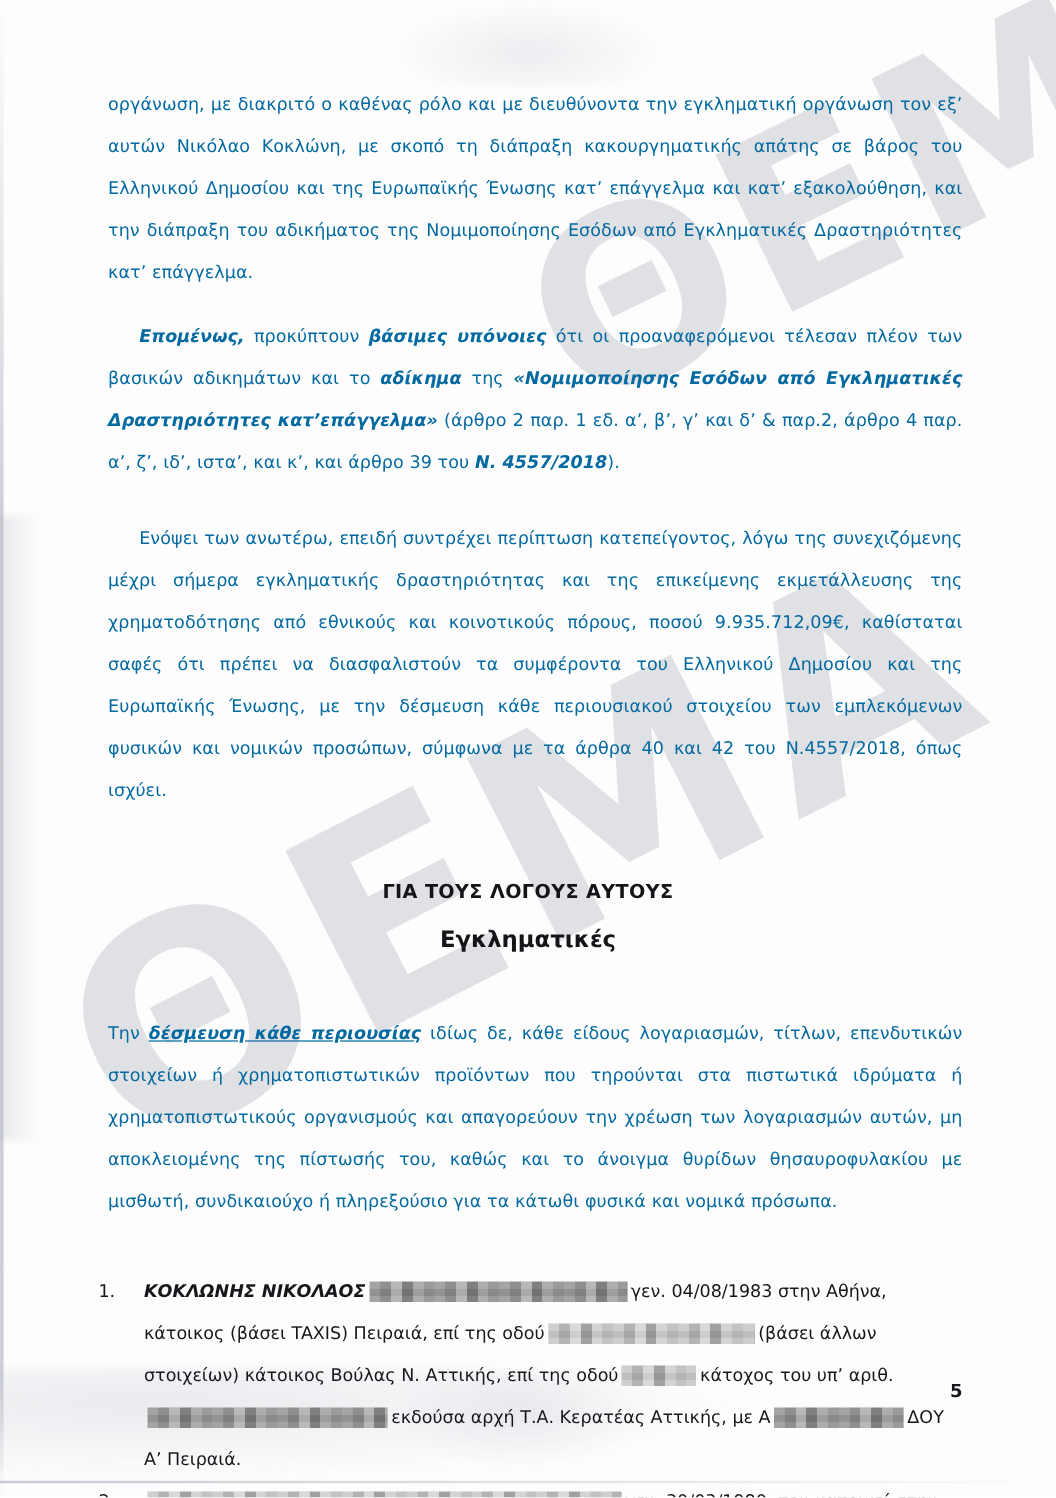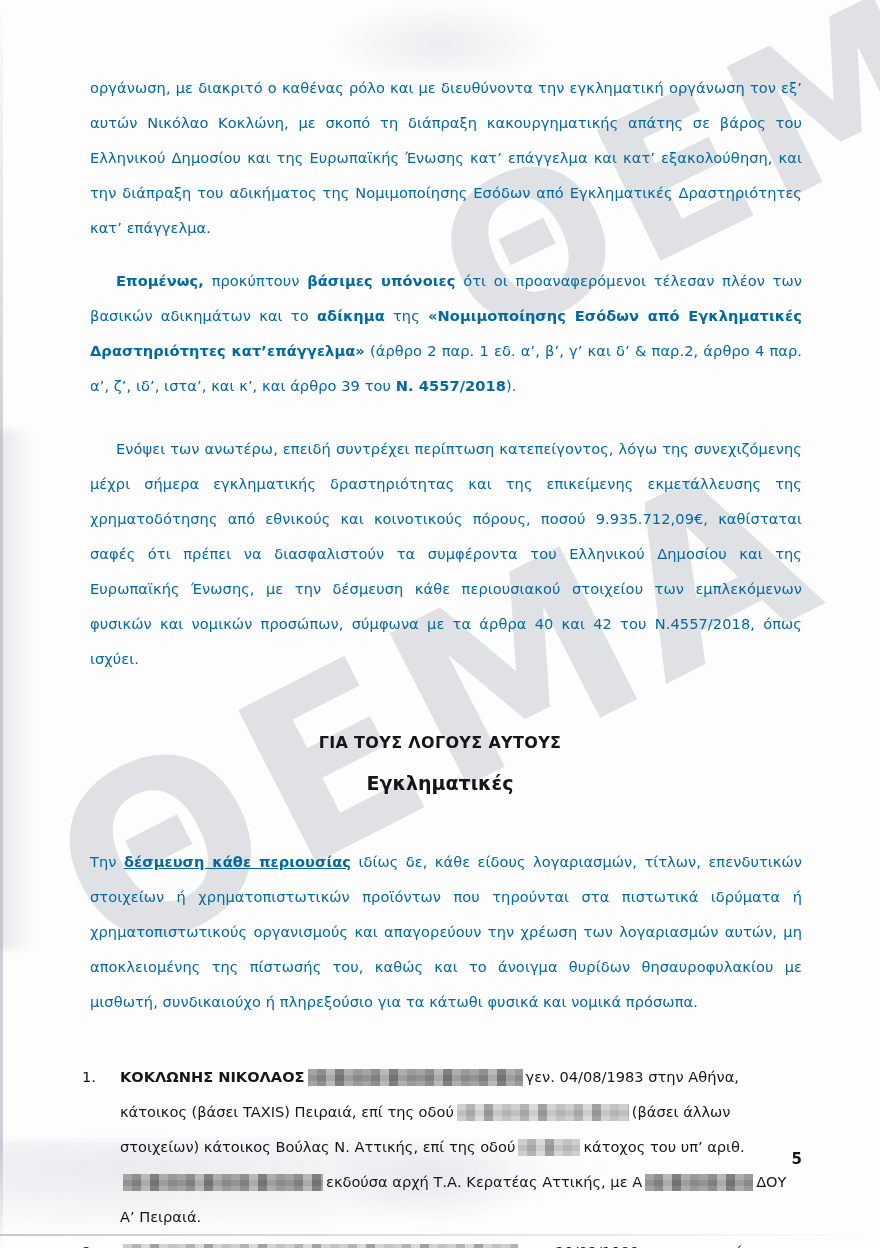--- a/index.html
+++ b/index.html
@@ -100,21 +100,21 @@
     line-height: 35px;
     letter-spacing: 0.005em;
   }
   p.para.indent { text-indent: 26px; }
   p.para.bold { font-weight: normal; }
   .spacer-18 { height: 18px; }
   .spacer-28 { height: 28px; }
   .spacer-40 { height: 40px; }
   .spacer-48 { height: 48px; }
 
-  b { font-weight: bold; }
+  b { font-weight: bold; font-style: italic; }
   u.uline { text-decoration: underline; }
 
   .headings {
     margin: 0;
     text-align: center;
   }
   .heading-1 {
     font-weight: bold;
     font-size: 16px;
     letter-spacing: 0.02em;

